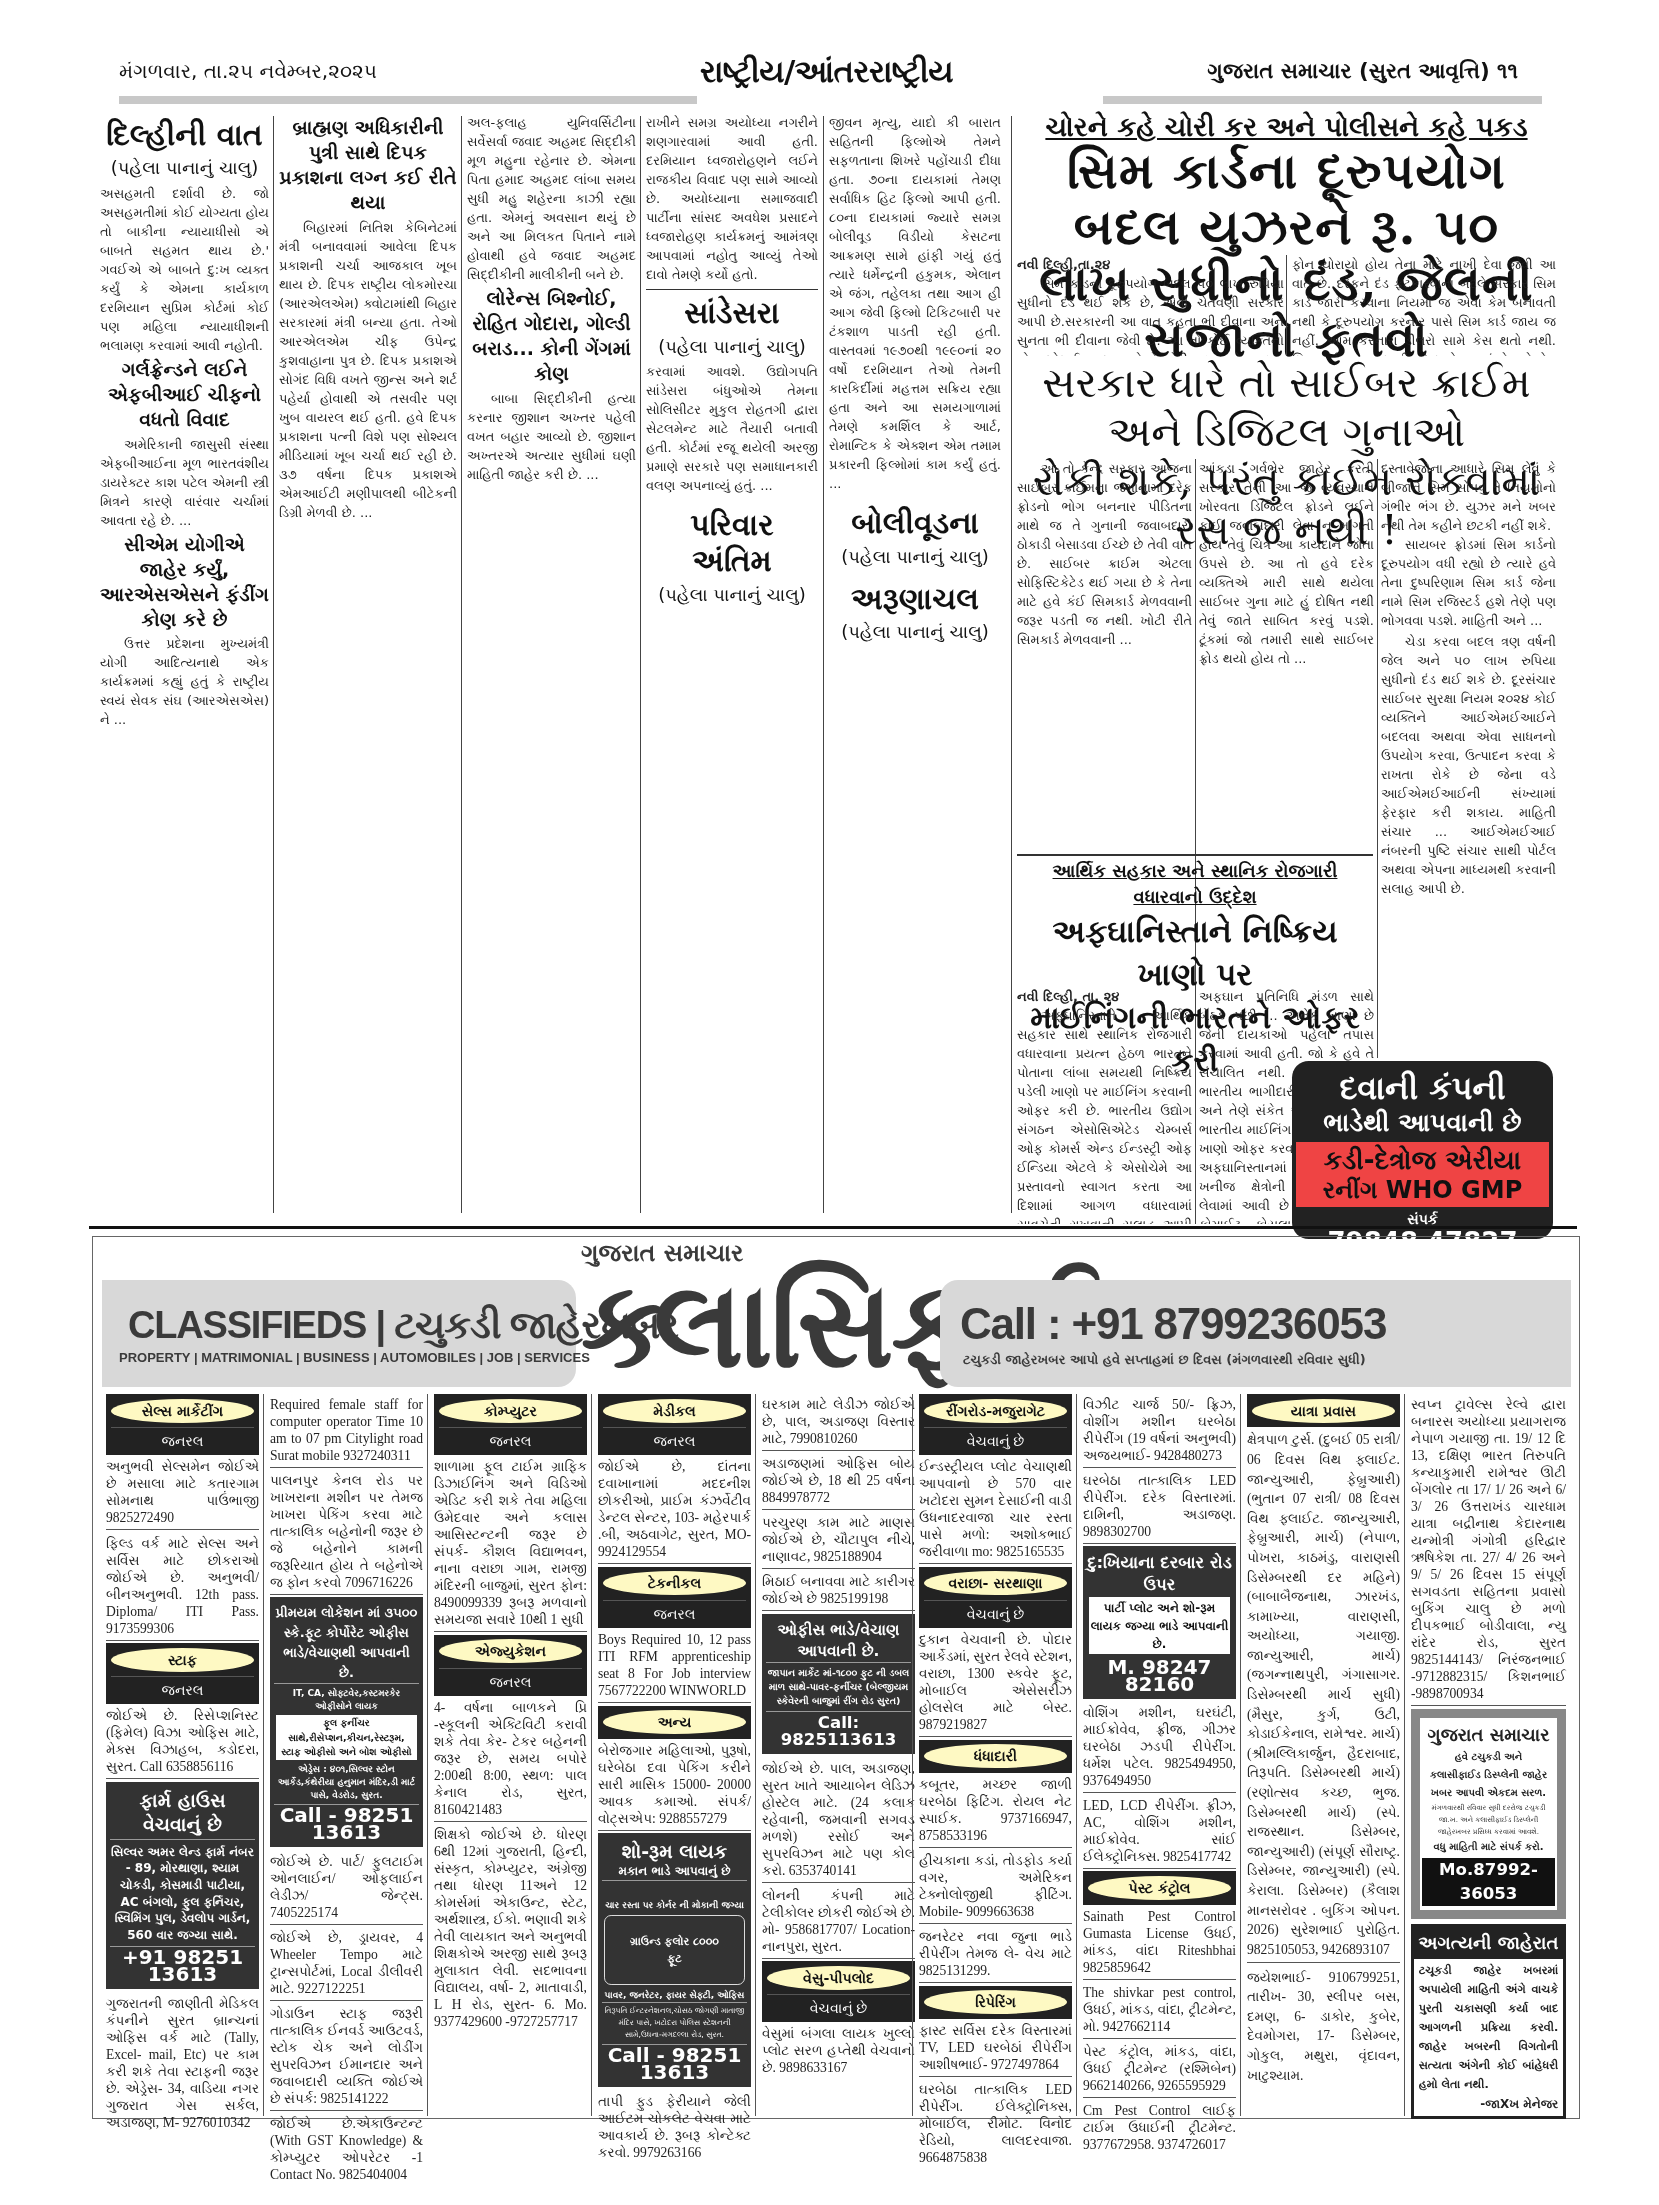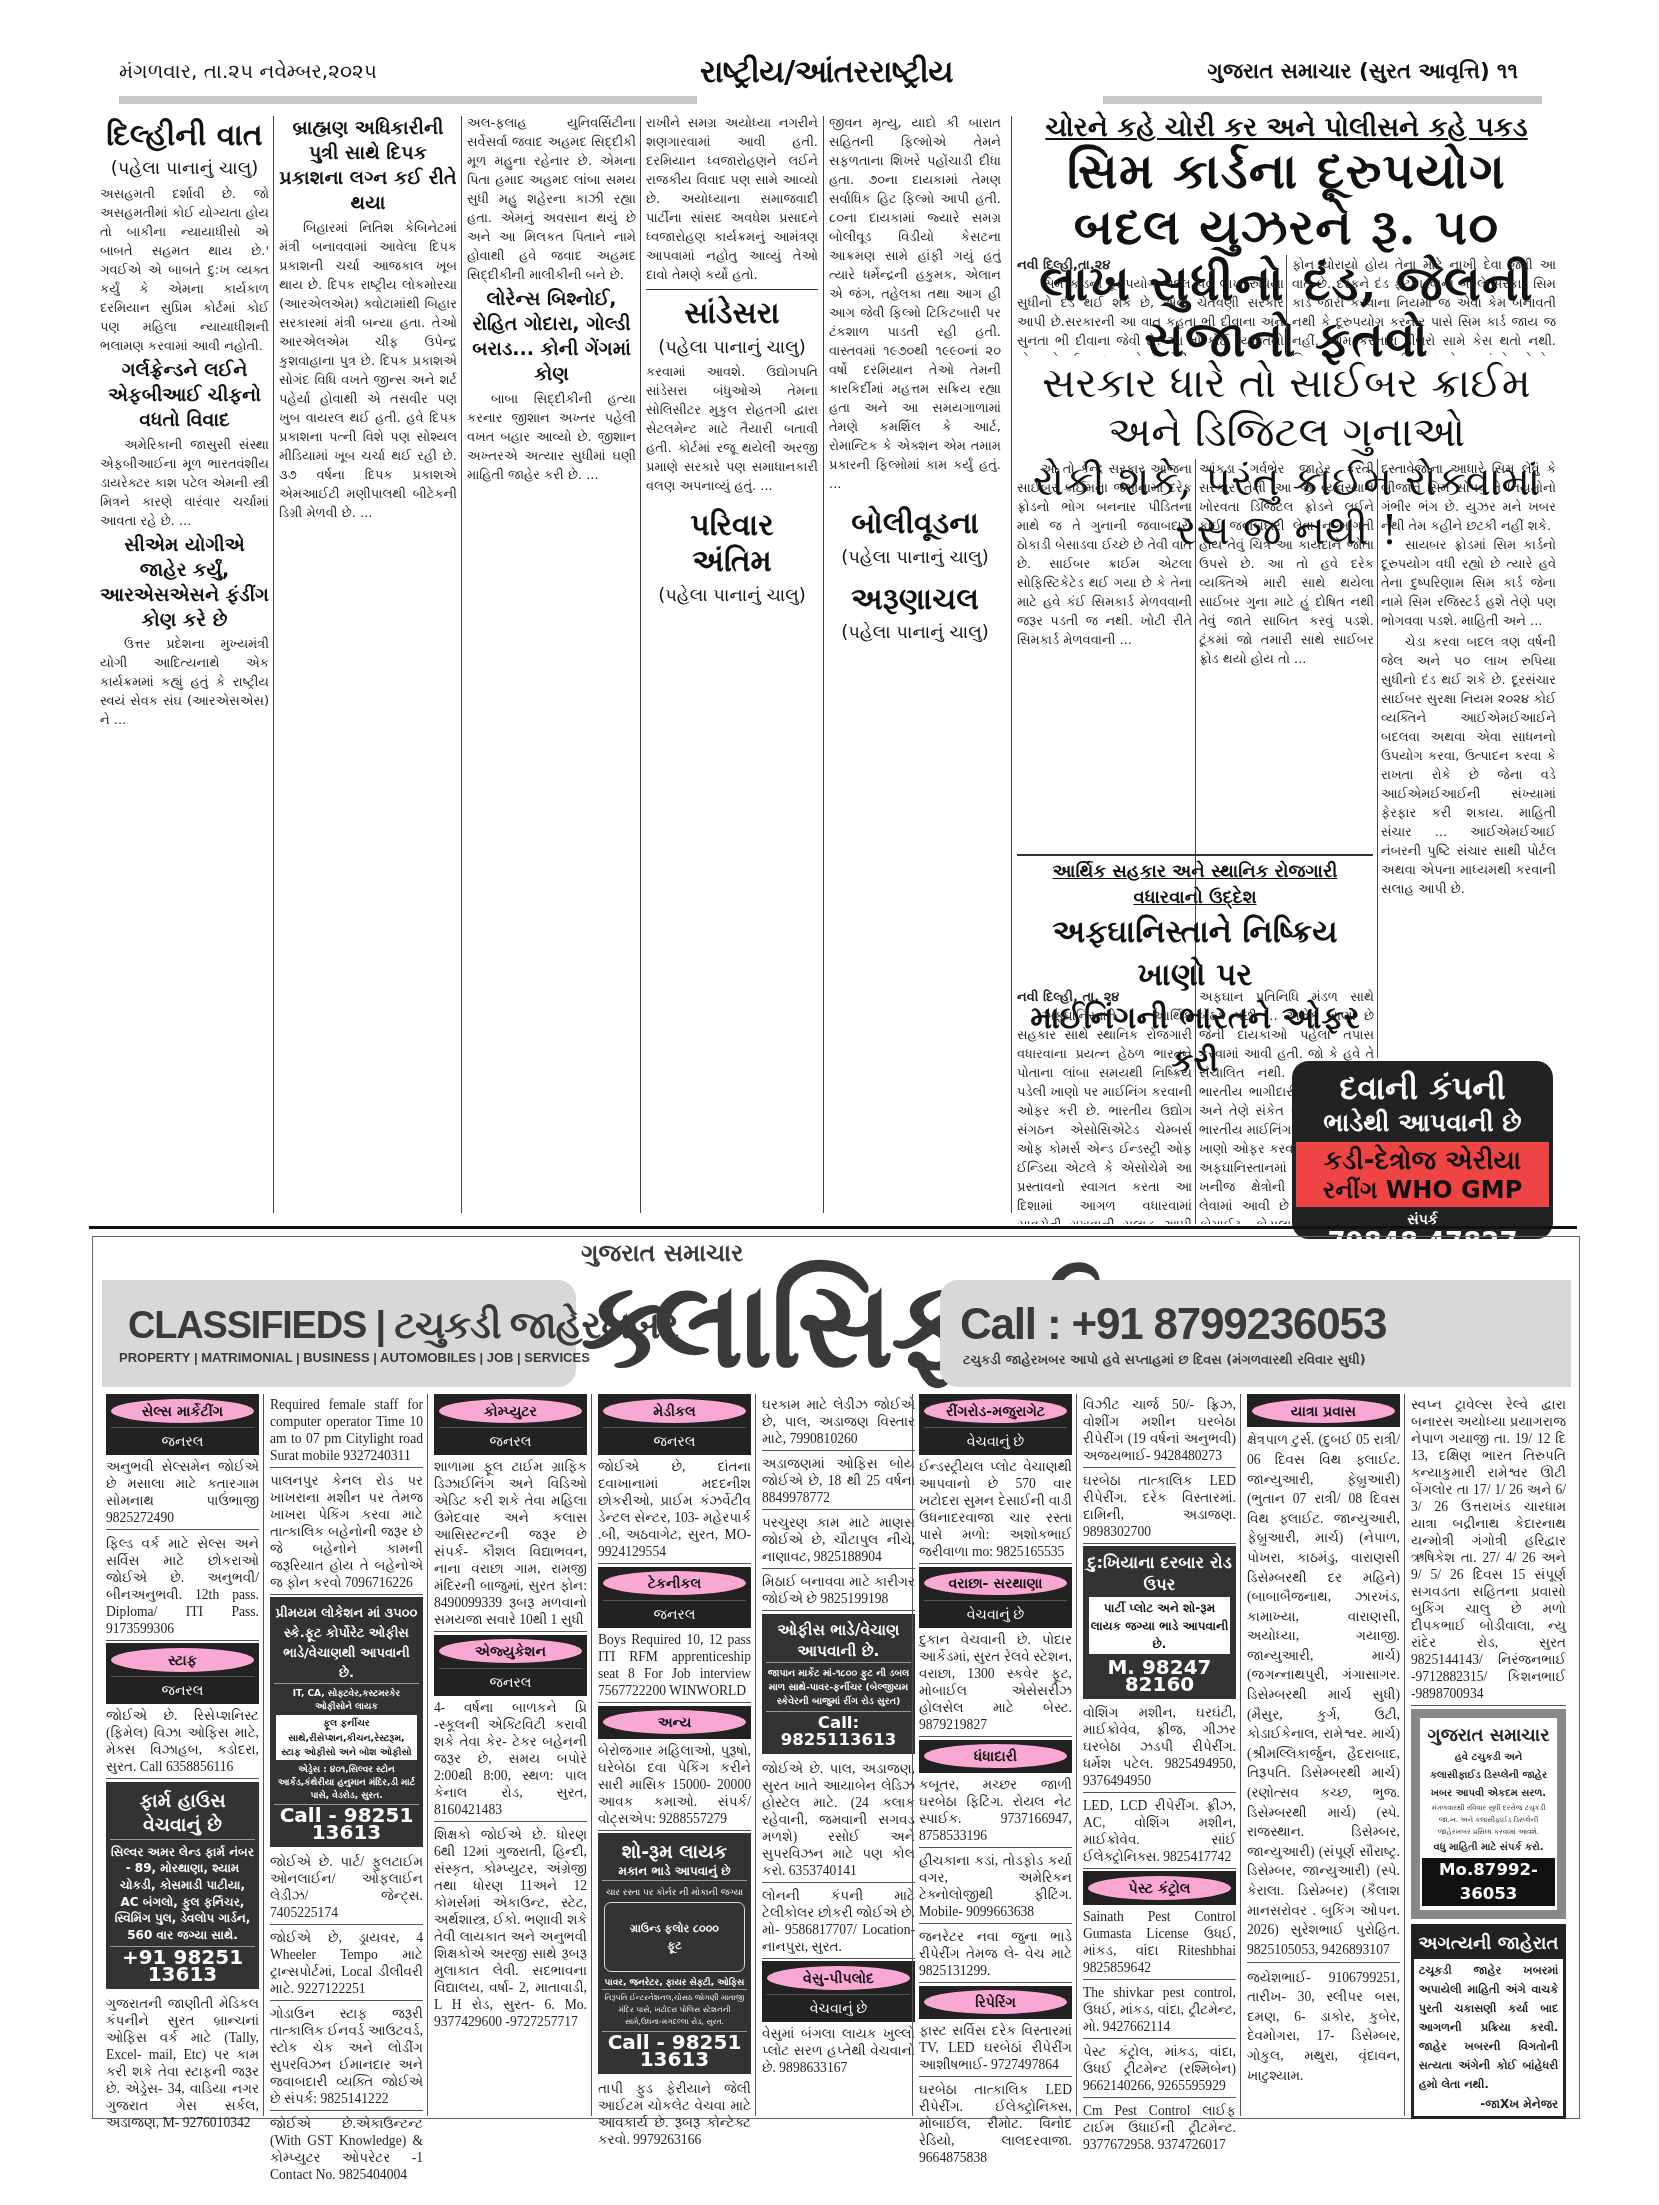--- a/index.html
+++ b/index.html
@@ -43,21 +43,21 @@
   .cls-cats{position:absolute;left:119px;top:1350px;font-family:"Liberation Sans",sans-serif;font-size:13px;font-weight:bold;color:#3a3a3a}
   .cls-brand{position:absolute;left:581px;top:1239px;font-size:24px;font-weight:bold;color:#3a3a3a;font-family:"DejaVu Sans",sans-serif}
   .cls-big{position:absolute;left:581px;top:1257px;font-size:119px;font-weight:bold;line-height:136px;color:#3a3a3a;font-family:"DejaVu Sans",sans-serif;letter-spacing:-2.4px}
   .cls-banner-r{position:absolute;left:940px;top:1280px;width:631px;height:107px;background:#d8d8d8;border-radius:18px 0 0 18px}
   .cls-call{position:absolute;left:960px;top:1299px;font-family:"Liberation Sans",sans-serif;font-size:44px;font-weight:bold;color:#3a3a3a;letter-spacing:-1.2px}
   .cls-call-sub{position:absolute;left:963px;top:1352px;font-size:13px;font-weight:bold;color:#3a3a3a;font-family:"DejaVu Sans",sans-serif}
   
   .ccol{position:absolute;top:1394px;width:153px;font-family:"Liberation Serif",serif;font-size:13.6px;line-height:17px;color:#222;text-align:justify}
   .cvr{position:absolute;top:1394px;height:722px;width:1.2px;background:#555}
   .cat{background:#222;padding:4.7px 4.7px 0;margin-bottom:1.2px}
-  .cat .oval{background:#f9a8d4;border-radius:50%;text-align:center;font-weight:bold;font-size:14.2px;line-height:24px;color:#111;font-family:"DejaVu Sans",sans-serif}
+  .cat .oval{background:#fef9c3;border-radius:50%;text-align:center;font-weight:bold;font-size:14.2px;line-height:24px;color:#111;font-family:"DejaVu Sans",sans-serif}
   .cat .sub{color:#fff;text-align:center;font-size:14.2px;line-height:27px;border-top:0.6px solid #555;margin-top:4.7px}
   .cat.nosub{padding-bottom:4.7px}
   .ad{border-bottom:1.2px solid #555;padding:1.8px 0 3px;margin-bottom:2.4px}
   .ad:last-child{border-bottom:none}
   .box-ad{background:#333;color:#fff;text-align:center;font-family:"DejaVu Sans",sans-serif;padding:6px 3.6px;margin:2.4px 0 3.6px}
   .box-ad .big{font-size:19px;font-weight:bold;line-height:24px}
   .box-ad .med{font-size:12px;font-weight:bold;line-height:16.6px}
   .box-ad .small{font-size:9px;line-height:13px}
   .box-ad .inner{background:#fff;color:#111;font-size:9.5px;font-weight:bold;line-height:14.2px;margin:2.4px 2.4px;padding:1.2px}
   .box-ad .rounded{border:1.2px solid #ddd;border-radius:7.1px;font-size:11px;font-weight:bold;padding:17px;margin:3.6px 2.4px}
@@ -260,21 +260,21 @@
       <div class="sub">જનરલ</div>
     </div>
     <div class="ad">Boys Required 10, 12 pass ITI RFM apprenticeship seat 8 For Job interview 7567722200 WINWORLD</div>
     <div class="cat nosub">
       <div class="oval">અન્ય</div>
     </div>
     <div class="ad">બેરોજગાર મહિલાઓ, પુરૂષો, ઘરેબેઠા દવા પેકિંગ કરીને સારી માસિક 15000- 20000 આવક કમાઓ. સંપર્ક/ વોટ્સએપ: 9288557279</div>
     <div class="box-ad">
       <div class="big">શો-રૂમ લાયક</div>
       <div class="med">મકાન ભાડે આપવાનું છે</div>
-      <div class="small" style="font-weight:normal;border-top:1.2px solid #999;padding-top:5px">ચાર રસ્તા પર કોર્નર ની મોકાની જગ્યા</div>
+      <div class="small" style="font-weight:bold;border-top:1.2px solid #999;padding-top:18px">ચાર રસ્તા પર કોર્નર ની મોકાની જગ્યા</div>
       <div class="rounded">ગ્રાઉન્ડ ફલોર ૮૦૦૦ ફૂટ</div>
       <div class="small" style="font-weight:bold">પાવર, જનરેટર, ફાયર સેફ્ટી, ઓફિસ</div>
       <div class="small" style="border-top:1.2px solid #999;padding-top:2.4px;font-size:7.7px;line-height:12px">તિરૂપતિ ઈન્ટરનેશનલ,ચોસઠ જોગણી માતાજી મંદિર પાસે, ખટોદરા પોલિસ સ્ટેશનની સામે,ઉધના-મગદલ્લા રોડ, સુરત.</div>
       <div class="phone">Call - 98251 13613</div>
     </div>
     <div class="ad">તાપી ફુડ ફેરીયાને જેલી આઈટમ ચોકલેટ વેચવા માટે આવકાર્ય છે. રૂબરૂ કોન્ટેક્ટ કરવો. 9979263166</div>
   </div>
   <div class="cvr" style="left:755px"></div>
 
   <div class="ccol" style="left:762px">

